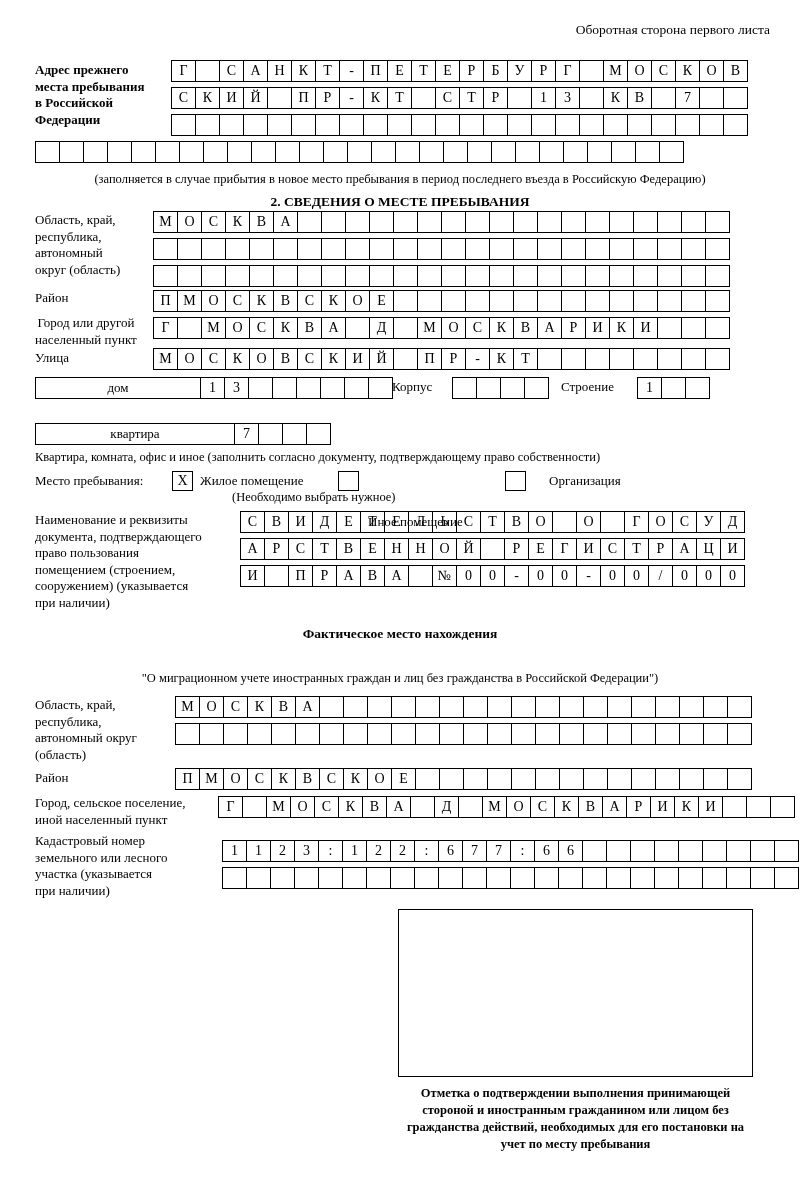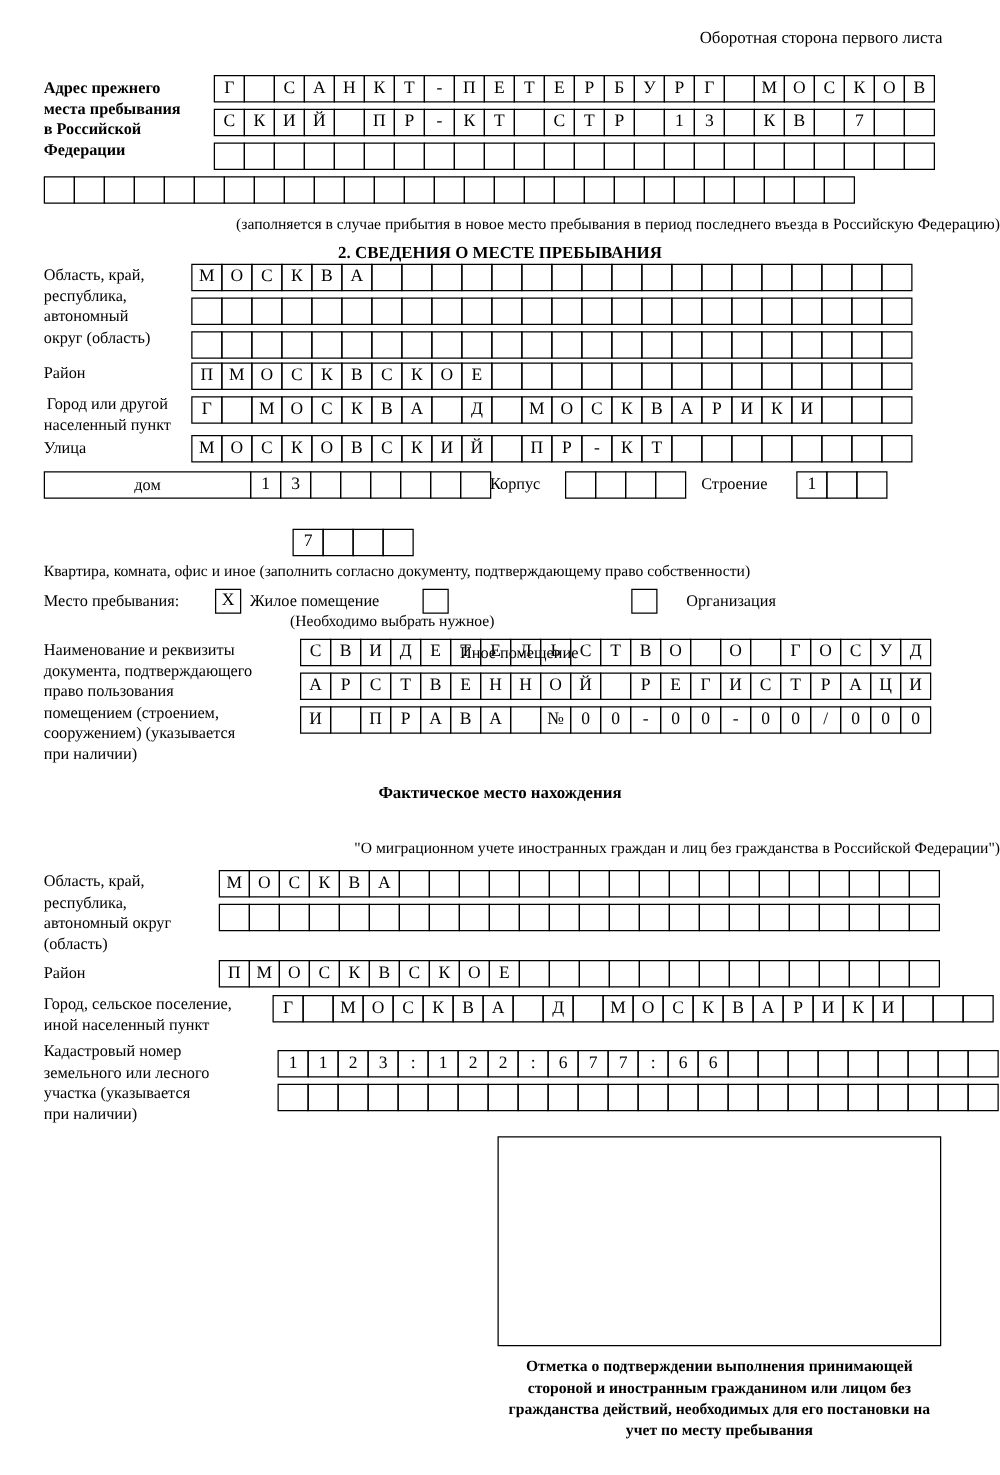--- a/index.html
+++ b/index.html
@@ -6,21 +6,21 @@
   body{
     width:800px;height:1180px;
     background:#ffffff;
     font-family:"Liberation Serif", serif;
     color:#000;
     position:relative;
     overflow:hidden;
   }
   .page{position:relative;width:800px;height:1180px;}
   .hdr-right{
-    position:absolute;top:22px;right:46px;
+    position:absolute;top:22px;right:30px;
     font-size:13.5px;
   }
   .lbl{
     position:absolute;
     font-size:13px;
     line-height:16.5px;
     white-space:pre-line;
   }
   .boxes{position:absolute;display:flex;}
   .cell{
@@ -43,21 +43,21 @@
     text-align:center;
   }
   .inline-txt{
     position:absolute;font-size:13px;line-height:22px;
   }
   .sec-title{
     position:absolute;width:100%;text-align:center;
     font-weight:bold;font-size:13.5px;
   }
   .note{
-    position:absolute;width:100%;text-align:right;font-size:12.5px;
+    position:absolute;width:100%;text-align:center;font-size:12.5px;
   }
   .caption{
     position:absolute;font-size:12.5px;
   }
   .bigbox{
     position:absolute;border:1px solid #000;box-sizing:border-box;
   }
   .footnote{
     position:absolute;text-align:center;font-size:12.5px;line-height:17px;
   }
@@ -378,20 +378,21 @@
       <div class="cell"></div>
     </div>
   <div class="inline-txt" style="left:561px;top:376px;">Строение</div>
   <div class="boxes" id="s2-stroenie" style="left:637px;top:377px;">
       <div class="cell">1</div>
       <div class="cell"></div>
       <div class="cell"></div>
     </div>
 
 
+  <div class="wide-lbl-box" style="left:35px;top:423px;width:200px;">квартира</div>
   <div class="boxes" id="s2-flat" style="left:234px;top:423px;">
       <div class="cell">7</div>
       <div class="cell"></div>
       <div class="cell"></div>
       <div class="cell"></div>
     </div>
   <div class="caption" style="left:35px;top:450px;">Квартира, комната, офис и иное (заполнить согласно документу, подтверждающему право собственности)</div>
 
   <div class="inline-txt" style="left:35px;top:470px;">Место пребывания:</div>
   <span class="chk" style="position:absolute;left:172px;top:471px;">Х</span>

